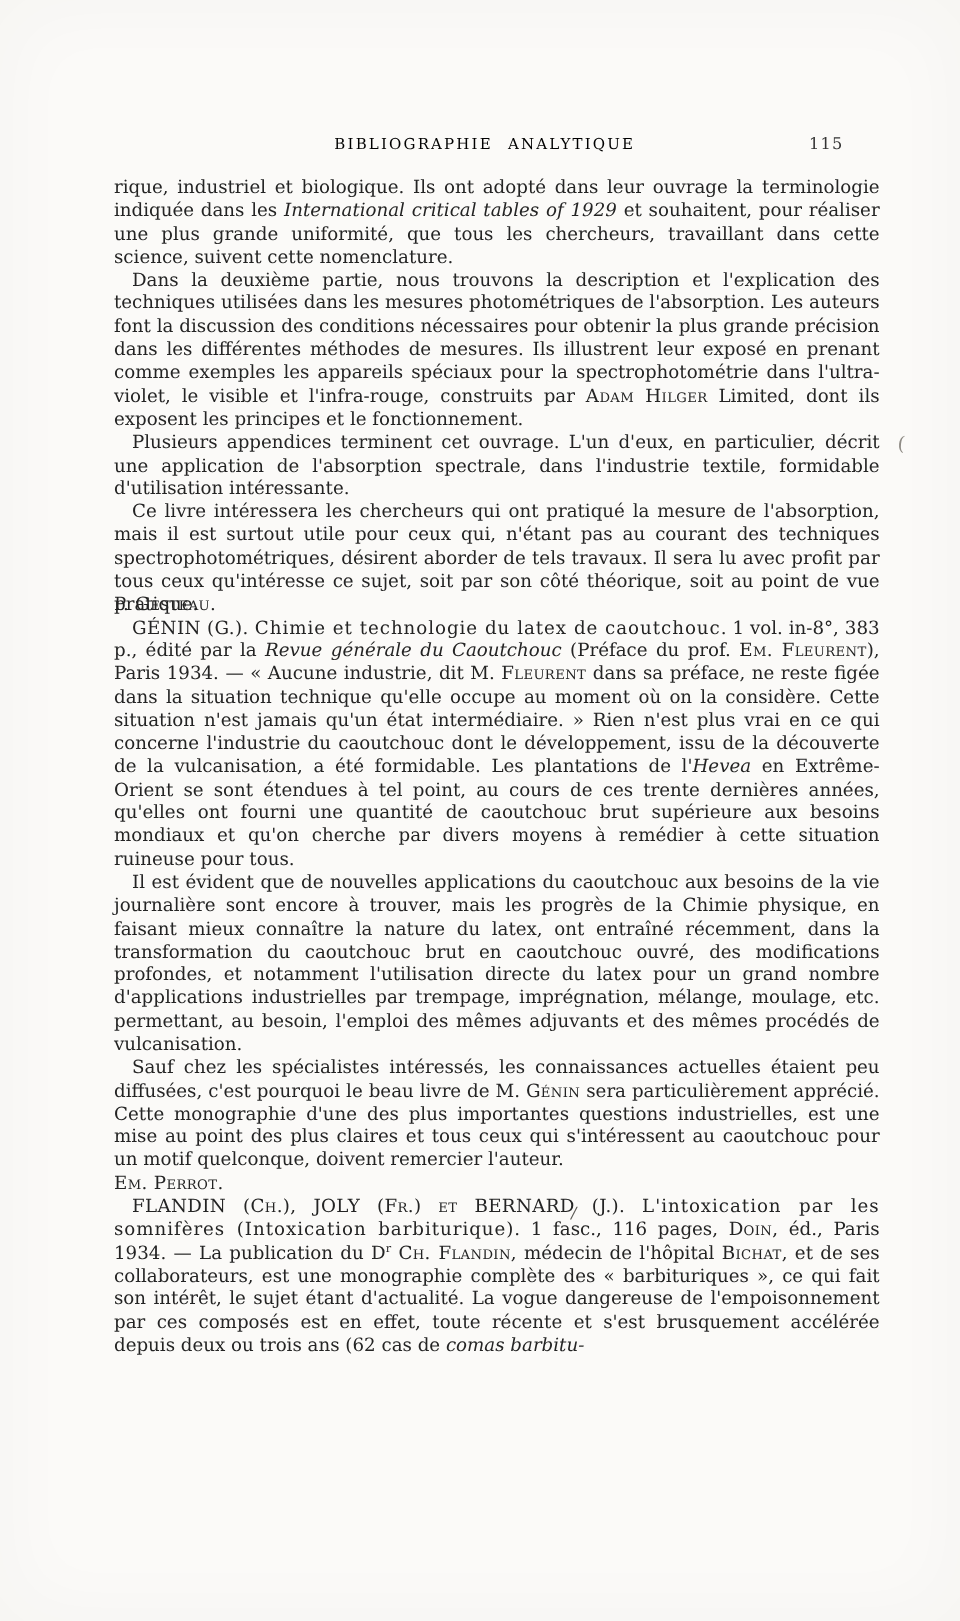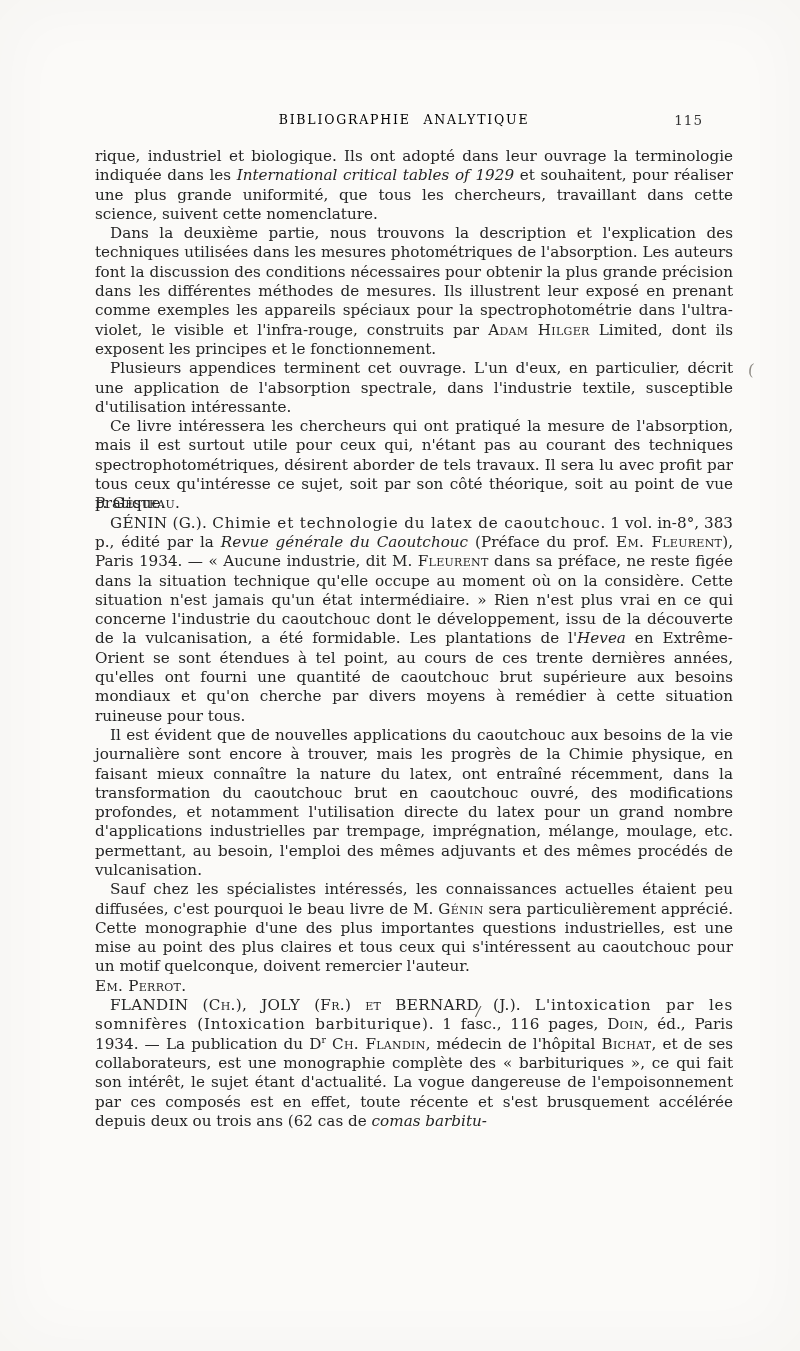--- a/index.html
+++ b/index.html
@@ -78,21 +78,21 @@
 <div class="sheet">
 
   <div class="running-head">
     <span class="rh-title">BIBLIOGRAPHIE ANALYTIQUE</span>
     <span class="rh-page">115</span>
   </div>
 
   <div class="body-text" id="page-body">
       <p class=""><span>rique, industriel et biologique. Ils ont adopté dans leur ouvrage la terminologie indiquée dans les </span><span class="i">International critical tables of 1929</span><span> et souhaitent, pour réaliser une plus grande uniformité, que tous les chercheurs, travaillant dans cette science, suivent cette nomenclature.</span></p>
       <p class="indent"><span>Dans la deuxième partie, nous trouvons la description et l'explication des techniques utilisées dans les mesures photométriques de l'absorption. Les auteurs font la discussion des conditions nécessaires pour obtenir la plus grande précision dans les différentes méthodes de mesures. Ils illustrent leur exposé en prenant comme exemples les appareils spéciaux pour la spectrophotométrie dans l'ultra-violet, le visible et l'infra-rouge, construits par </span><span class="sc">Adam Hilger</span><span> Limited, dont ils exposent les principes et le fonctionnement.</span></p>
-      <p class="indent"><span>Plusieurs appendices terminent cet ouvrage. L'un d'eux, en particulier, décrit une application de l'absorption spectrale, dans l'industrie textile, susceptible d'utilisation intéressante.</span></p>
+      <p class="indent"><span>Plusieurs appendices terminent cet ouvrage. L'un d'eux, en particulier, décrit une application de l'absorption spectrale, dans l'industrie textile, formidable d'utilisation intéressante.</span></p>
       <p class="indent"><span>Ce livre intéressera les chercheurs qui ont pratiqué la mesure de l'absorption, mais il est surtout utile pour ceux qui, n'étant pas au courant des techniques spectrophotométriques, désirent aborder de tels travaux. Il sera lu avec profit par tous ceux qu'intéresse ce sujet, soit par son côté théorique, soit au point de vue pratique.</span></p>
       <div class="sig-line pull-up"><span class="sc">P. Gesteau.</span></div>
       <p class="indent review-start"><span class="sc">GÉNIN (G.). </span><span class="b">Chimie et technologie du latex de caoutchouc</span><span>. 1 vol. in-8°, 383 p., édité par la </span><span class="i">Revue générale du Caoutchouc</span><span> (Préface du prof. </span><span class="sc">Em. Fleurent</span><span>), Paris 1934. — « Aucune industrie, dit M. </span><span class="sc">Fleurent</span><span> dans sa préface, ne reste figée dans la situation technique qu'elle occupe au moment où on la considère. Cette situation n'est jamais qu'un état intermédiaire. » Rien n'est plus vrai en ce qui concerne l'industrie du caoutchouc dont le développement, issu de la découverte de la vulcanisation, a été formidable. Les plantations de l'</span><span class="i">Hevea</span><span> en Extrême-Orient se sont étendues à tel point, au cours de ces trente dernières années, qu'elles ont fourni une quantité de caoutchouc brut supérieure aux besoins mondiaux et qu'on cherche par divers moyens à remédier à cette situation ruineuse pour tous.</span></p>
       <p class="indent"><span>Il est évident que de nouvelles applications du caoutchouc aux besoins de la vie journalière sont encore à trouver, mais les progrès de la Chimie physique, en faisant mieux connaître la nature du latex, ont entraîné récemment, dans la transformation du caoutchouc brut en caoutchouc ouvré, des modifications profondes, et notamment l'utilisation directe du latex pour un grand nombre d'applications industrielles par trempage, imprégnation, mélange, moulage, etc. permettant, au besoin, l'emploi des mêmes adjuvants et des mêmes procédés de vulcanisation.</span></p>
       <p class="indent"><span>Sauf chez les spécialistes intéressés, les connaissances actuelles étaient peu diffusées, c'est pourquoi le beau livre de M. </span><span class="sc">Génin</span><span> sera particulièrement apprécié. Cette monographie d'une des plus importantes questions industrielles, est une mise au point des plus claires et tous ceux qui s'intéressent au caoutchouc pour un motif quelconque, doivent remercier l'auteur.</span></p>
       <div class="sig-line"><span class="sc">Em. Perrot.</span></div>
       <p class="indent review-start"><span class="sc">FLANDIN (Ch.), JOLY (Fr.) et BERNARD (J.). </span><span class="b">L'intoxication par les somnifères (Intoxication barbiturique)</span><span>. 1 fasc., 116 pages, </span><span class="sc">Doin</span><span>, éd., Paris 1934. — La publication du D</span><span class="sup">r</span><span> </span><span class="sc">Ch. Flandin</span><span>, médecin de l'hôpital </span><span class="sc">Bichat</span><span>, et de ses collaborateurs, est une monographie complète des « barbituriques », ce qui fait son intérêt, le sujet étant d'actualité. La vogue dangereuse de l'empoisonnement par ces composés est en effet, toute récente et s'est brusquement accélérée depuis deux ou trois ans (62 cas de </span><span class="i">comas barbitu-</span></p>
     </div>
 
   <span class="margin-mark">(</span>

